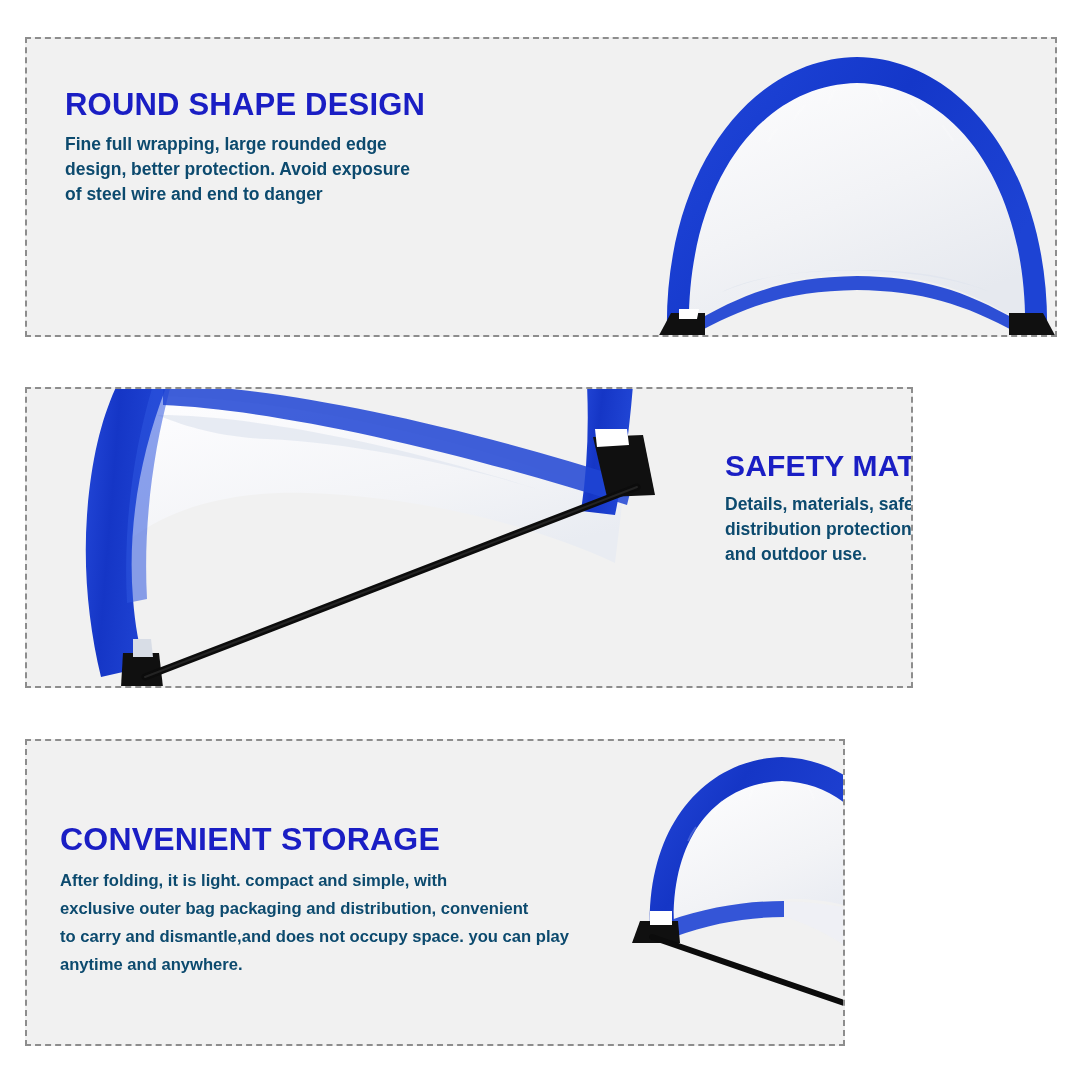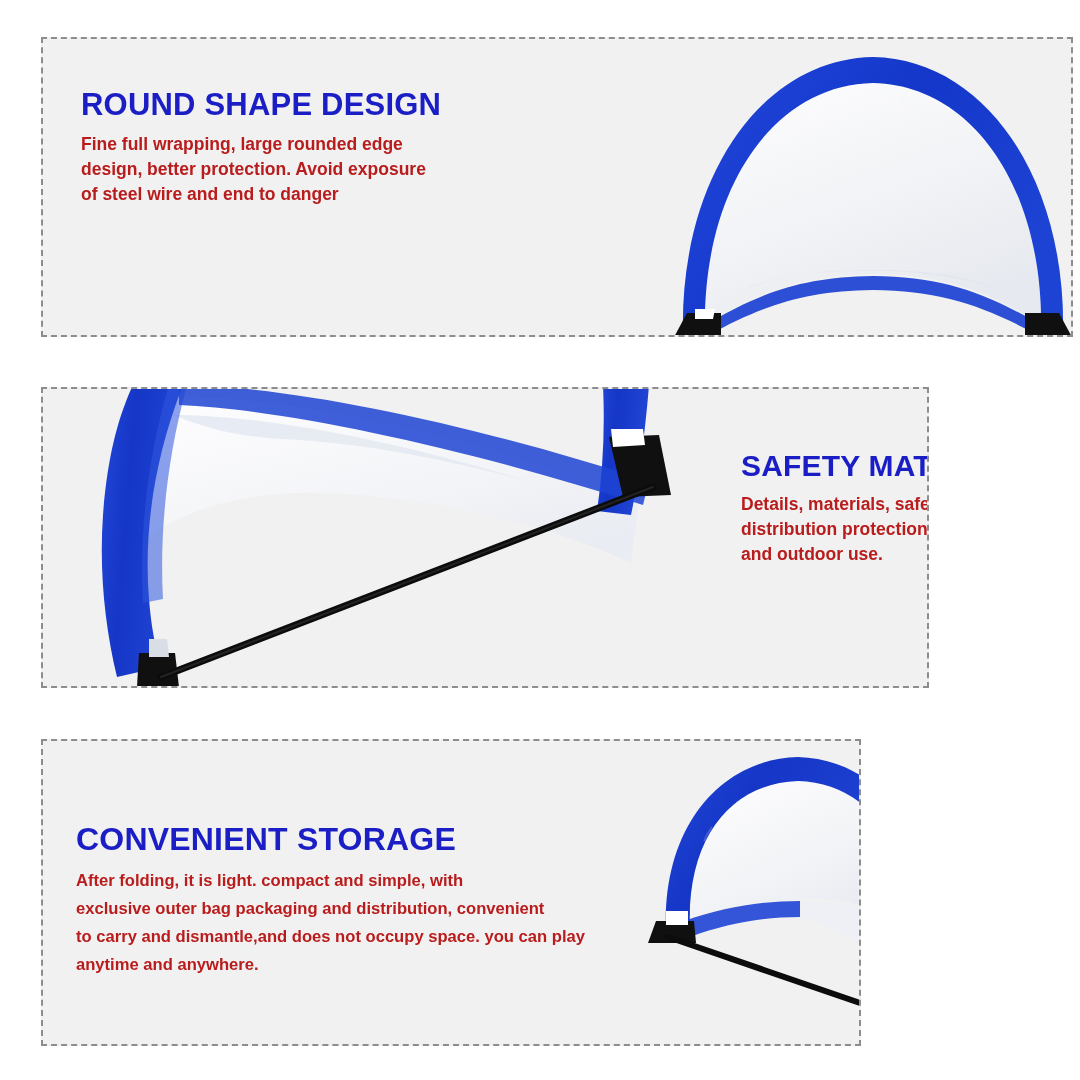--- a/index.html
+++ b/index.html
@@ -21,37 +21,36 @@
     background: #ffffff;
   }
 
   
   .panel {
     position: absolute;
     background: #f1f1f1;
     border: 2px dashed #8d8d8d;
     box-sizing: border-box;
     overflow: hidden;
-    margin-left: 16px;
   }
   #panel-1 { left: 25px;  top: 37px;  width: 1032px; height: 300px; }
   #panel-2 { left: 25px;  top: 387px; width: 888px; height: 301px; }
   #panel-3 { left: 25px;  top: 739px; width: 820px; height: 307px; }
 
   
   .text-block { position: absolute; }
   .headline {
     color: #1a1ec4;
     font-weight: bold;
     letter-spacing: 0.2px;
     margin: 0 0 9px 0;
     white-space: nowrap;
   }
   .body-copy {
-    color: #b91c1c;
+    color: #0c4a6e;
     font-weight: bold;
     margin: 0;
     white-space: pre-line;
   }
 
   #text-1 { left: 38px; top: 48px; }
   #text-1 .headline  { font-size: 31px; }
   #text-1 .body-copy { font-size: 17.5px; line-height: 25px; }
 
   #text-2 { left: 698px; top: 60px; }

